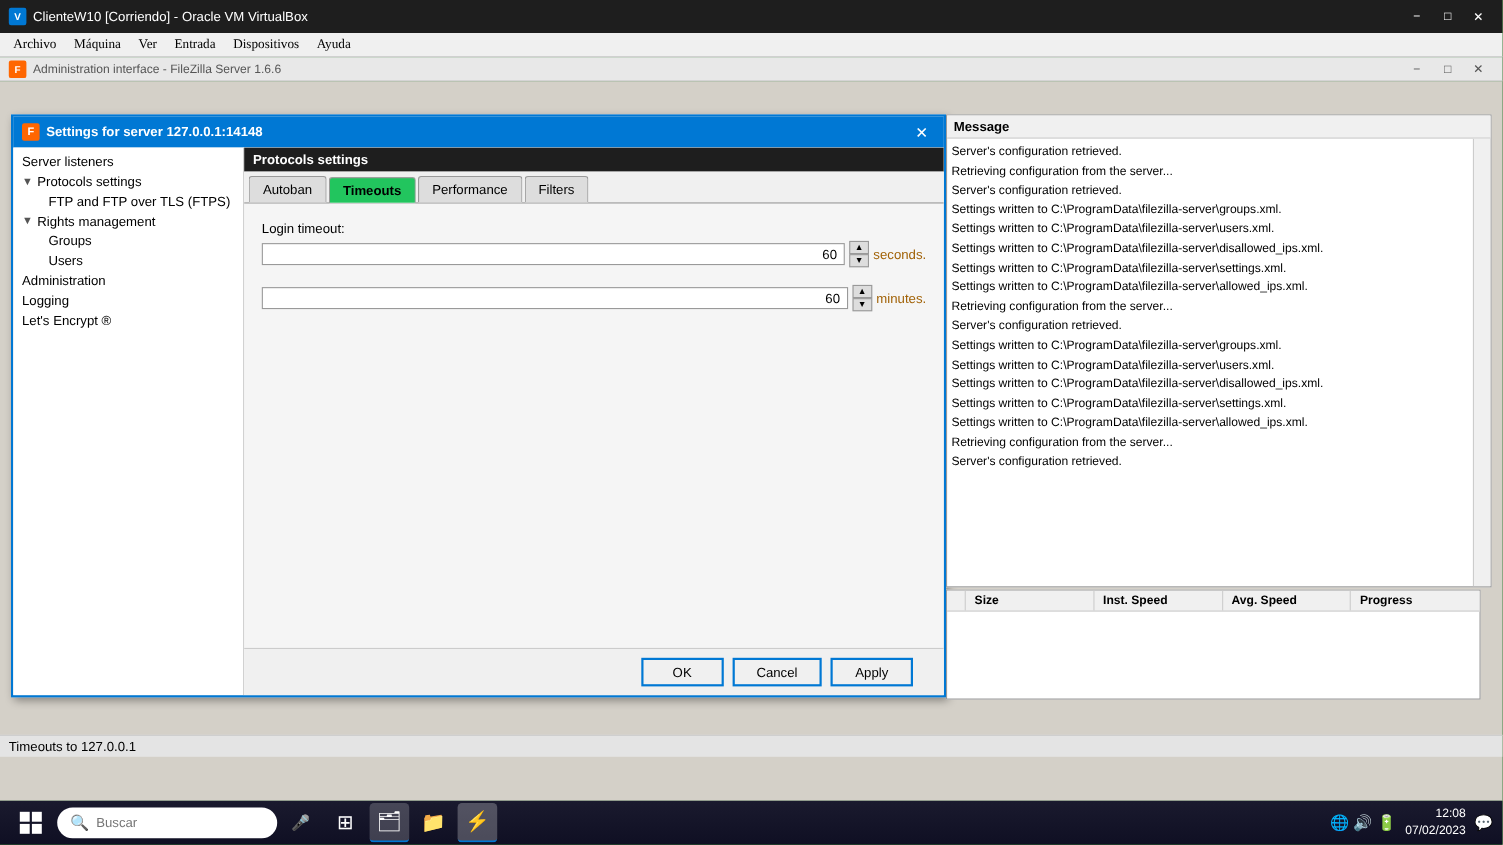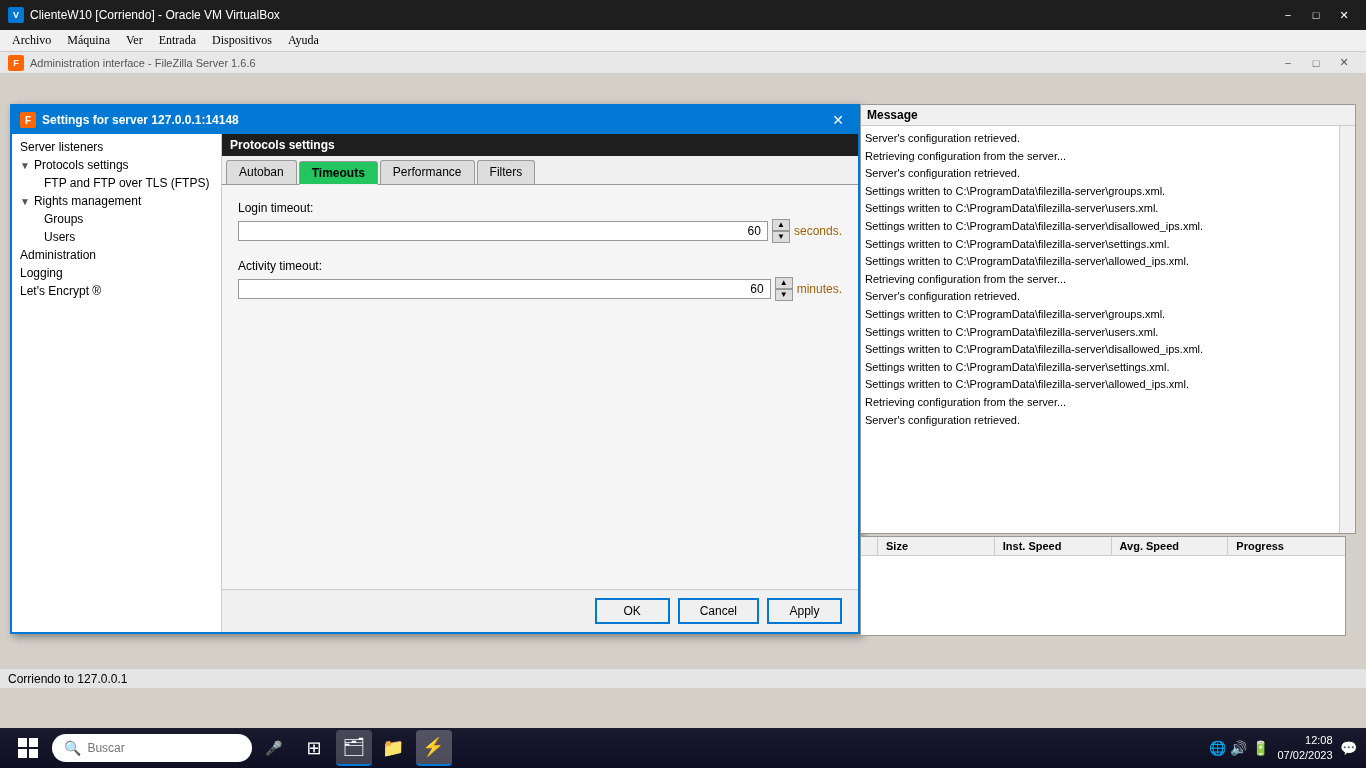--- a/index.html
+++ b/index.html
@@ -190,21 +190,21 @@
     }
     .unit-label {
       font-size: 12px;
       color: #a16207;
     }
 
     
     .dialog-footer {
       display: flex;
       justify-content: flex-end;
-      padding: 8px 16px;
+      padding: 8px 28px;
       gap: 8px;
       border-top: 1px solid #ccc;
       background: #f0f0f0;
     }
     .dlg-btn {
       padding: 4px 20px;
       border: 2px solid #0078d4;
       background: #f0f0f0;
       cursor: pointer;
       font-size: 12px;
@@ -462,21 +462,20 @@
             <div class="input-row">
               <input type="text" class="num-input" value="60" style="">
               <div class="spin-buttons">
                 <button class="spin-btn">▲</button>
                 <button class="spin-btn">▼</button>
               </div>
               <span class="unit-label">seconds.</span>
             </div>
           </div>
           <div class="form-group">
-            <label class="form-label">Activity timeout:</label>
             <div class="input-row">
               <input type="text" class="num-input" value="60" style="">
               <div class="spin-buttons">
                 <button class="spin-btn">▲</button>
                 <button class="spin-btn">▼</button>
               </div>
               <span class="unit-label">minutes.</span>
             </div>
           </div>
         </div>
@@ -520,21 +519,21 @@
     <div class="transfer-header" id="transfer-header">
         <div class="transfer-col" style="flex: 1 1 0%;"></div>
         <div class="transfer-col" style="width: 120px;">Size</div>
         <div class="transfer-col" style="width: 120px;">Inst. Speed</div>
         <div class="transfer-col" style="width: 120px;">Avg. Speed</div>
         <div class="transfer-col" style="width: 120px;">Progress</div>
       </div>
   </div>
 
   <div class="status-bar">
-    <span>Corriendo to 127.0.0.1</span>
+    <span>Timeouts to 127.0.0.1</span>
   </div>
 </div>
 
 <div class="taskbar">
   <div class="start-btn">
     <div class="start-logo">
       <div></div>
         <div></div>
         <div></div>
         <div></div>

